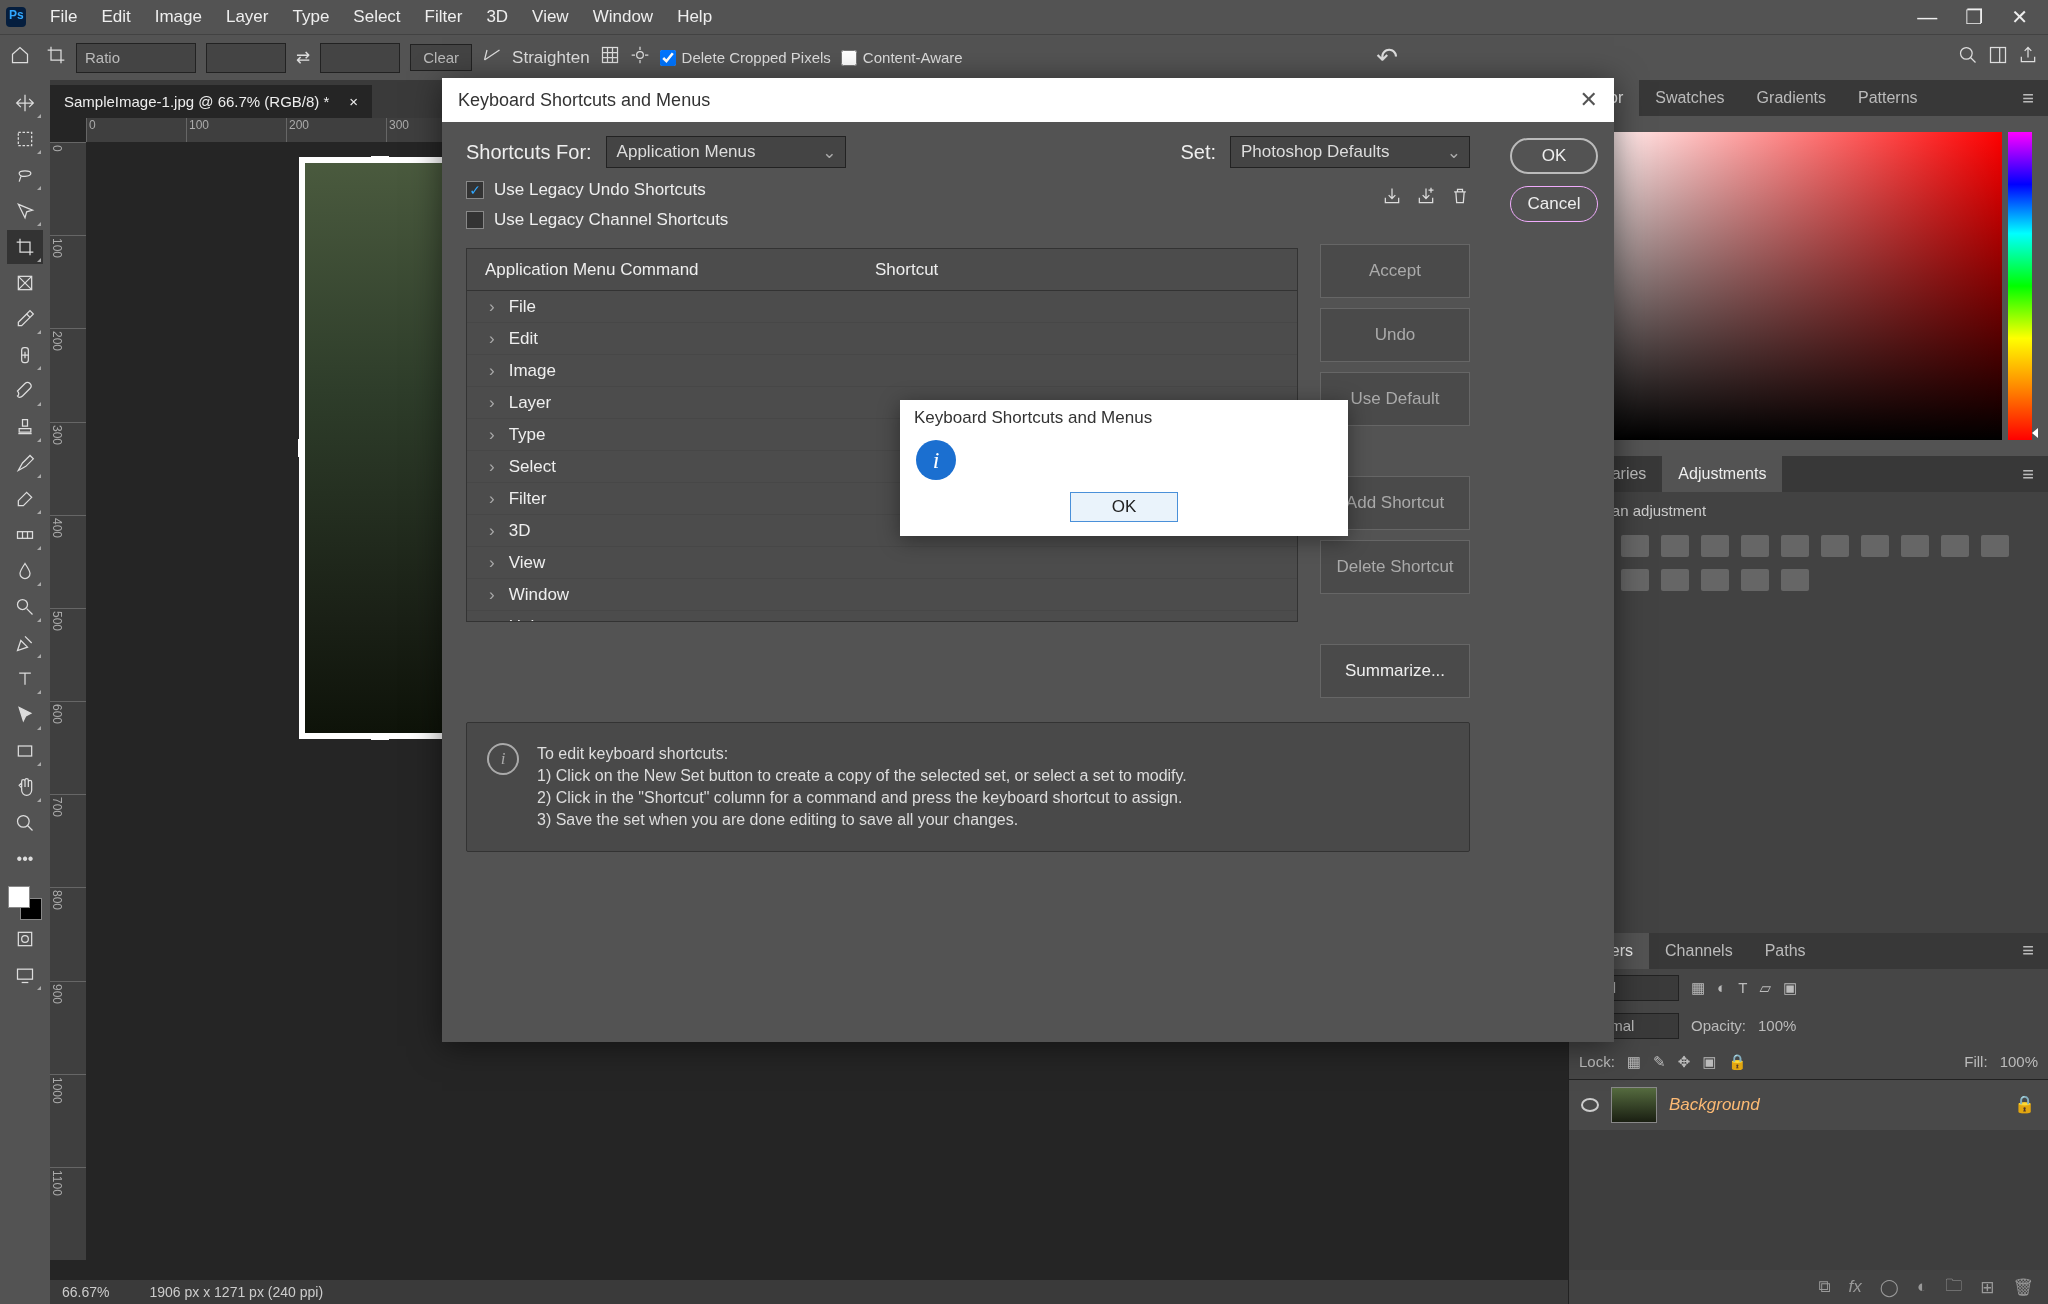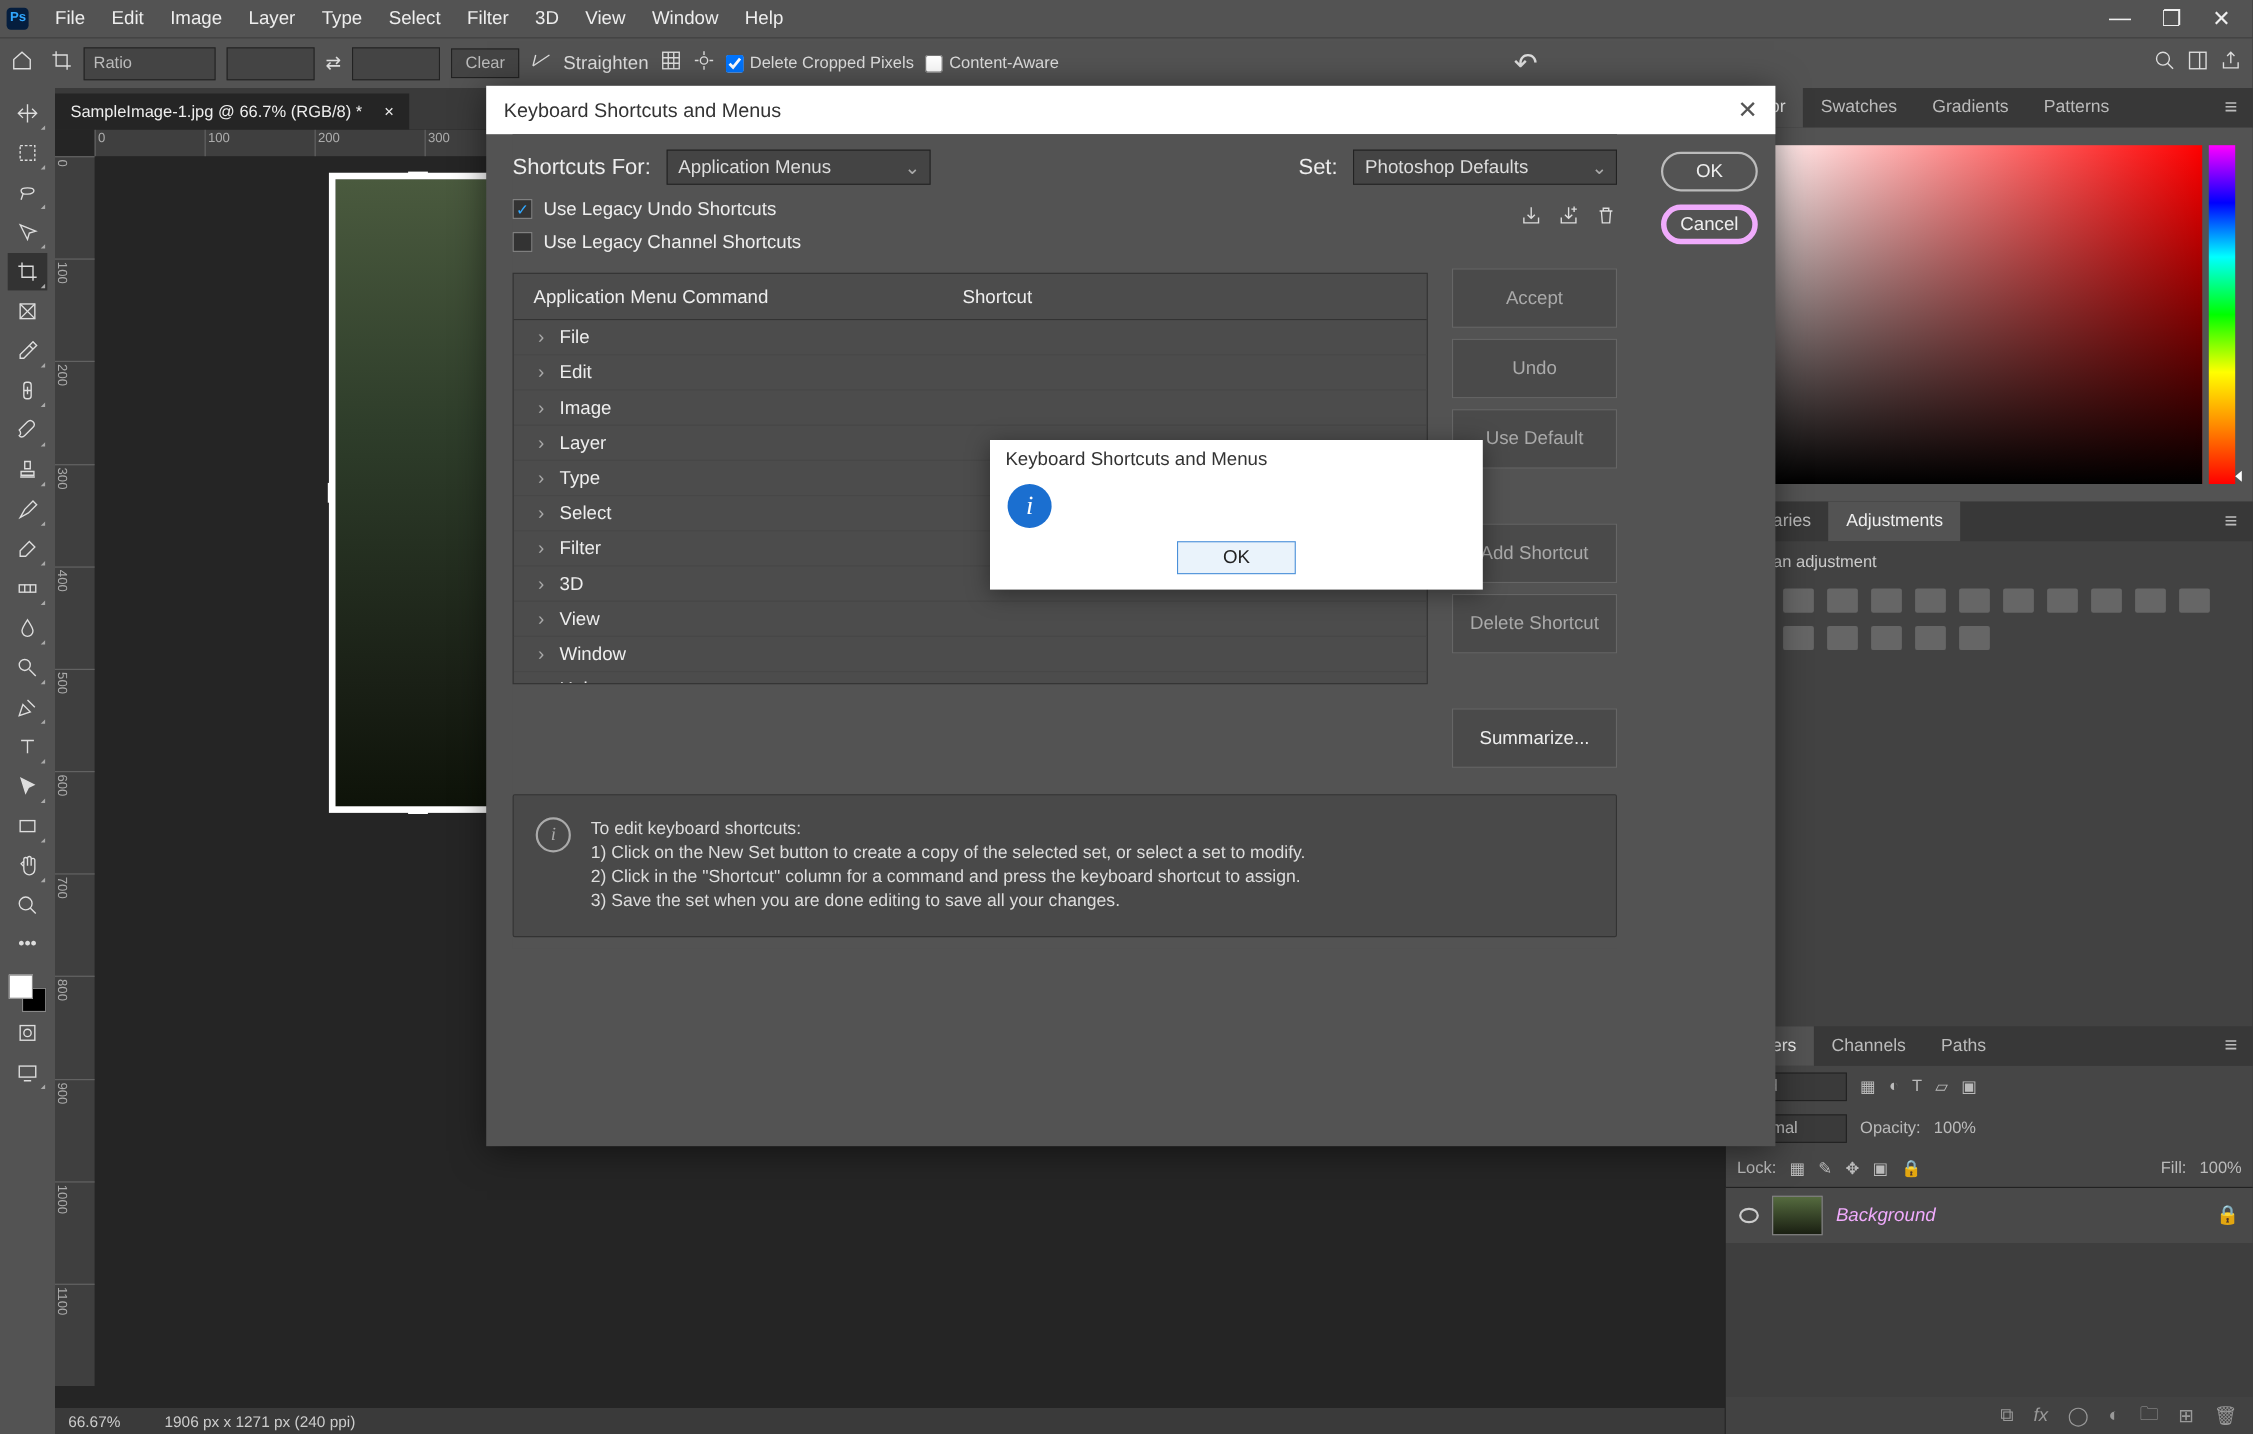--- a/index.html
+++ b/index.html
@@ -52,31 +52,31 @@
 .adjicons{padding:6px 12px;display:flex;flex-wrap:wrap;gap:12px}
 .adjicons .ai{width:28px;height:22px;background:#666;border-radius:2px}
 .layerspanel{flex:1;background:#464646;display:flex;flex-direction:column}
 .layctl{height:38px;display:flex;align-items:center;padding:0 10px;gap:12px;font-size:15px;color:#bbb}
 .layctl .sel{width:100px;height:26px;background:#3a3a3a;border:1px solid #222;padding:0 6px;line-height:24px}
 .lockrow{height:34px;display:flex;align-items:center;padding:0 10px;gap:12px;font-size:15px;color:#bbb}
 .layerlist{flex:1;background:#3e3e3e;border-top:1px solid #222}
 .layer{height:50px;display:flex;align-items:center;padding:0 12px;gap:12px;background:#494949}
 .layer .eye{width:18px;height:14px;border:2px solid #ccc;border-radius:50%}
 .layer .thumb{width:46px;height:36px;background:linear-gradient(180deg,#556b3f,#1a1f12);border:1px solid #888}
-.layer .lname{font-style:italic;color:#f0abfc}
+.layer .lname{font-style:italic;color:#fdba74}
 .layer .lockic{margin-left:auto;color:#aaa}
 .layfoot{height:34px;background:#424242;display:flex;align-items:center;justify-content:flex-end;gap:18px;padding:0 14px;color:#999}
 
 .dialog{position:absolute;top:78px;left:442px;width:1172px;height:964px;background:#535353;color:#eee;box-shadow:0 4px 30px rgba(0,0,0,.5)}
 .dialog .titlebar{height:44px;background:#fff;color:#333;display:flex;align-items:center;padding:0 16px;font-size:18px}
 .dialog .titlebar .x{margin-left:auto;font-size:22px;color:#555}
 .dialog .body{display:flex;height:920px}
 .dialog .left{flex:1;padding:0 24px 24px 24px}
 .dialog .right{width:120px;padding:16px;display:flex;flex-direction:column;gap:12px}
-.dbtn{height:36px;border:5px solid #f0abfc;border-radius:18px;background:transparent;color:#eee;font-size:17px;display:flex;align-items:center;justify-content:center}
+.dbtn{height:36px;border:1px solid #f0abfc;border-radius:18px;background:transparent;color:#eee;font-size:17px;display:flex;align-items:center;justify-content:center}
 .dbtn.primary{border:2px solid #bbb}
 .dtabs{display:flex;margin-top:0}
 .dtabs .dt{padding:8px 18px;font-size:16px;background:#424242;color:#bbb}
 .dtabs .dt.active{background:#535353;color:#eee;border-top:2px solid #888}
 .dlgin{background:#535353;padding:14px 0 10px 0}
 .row{display:flex;align-items:center;gap:14px;margin-bottom:12px}
 .row label{font-size:20px}
 .row .sel{height:32px;background:#444;border:1px solid #222;padding:0 10px;display:flex;align-items:center;min-width:240px;color:#ddd;position:relative}
 .row .sel::after{content:"⌄";position:absolute;right:8px;color:#aaa}
 .row .sp{flex:1}

